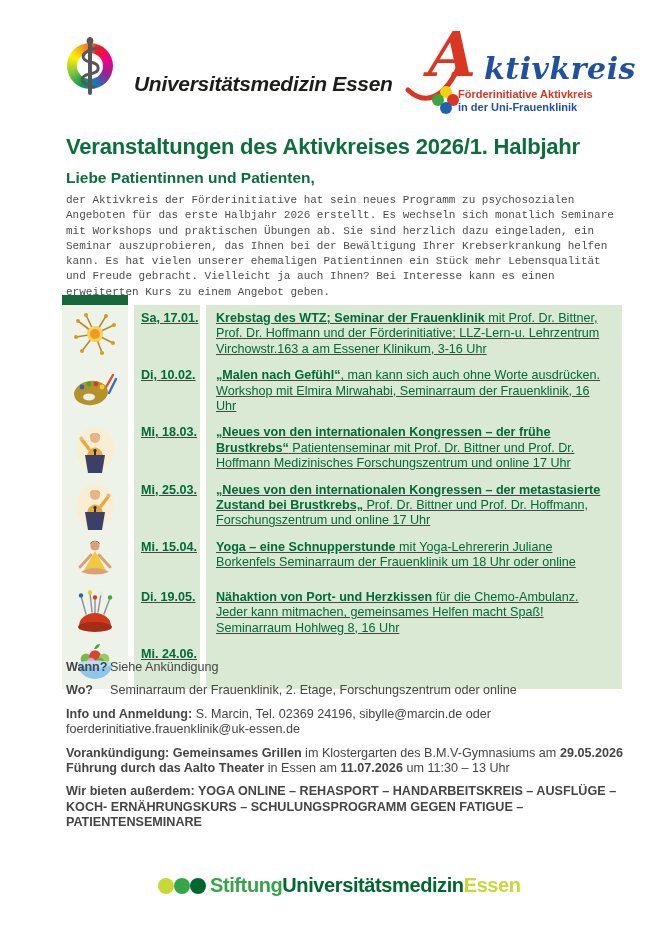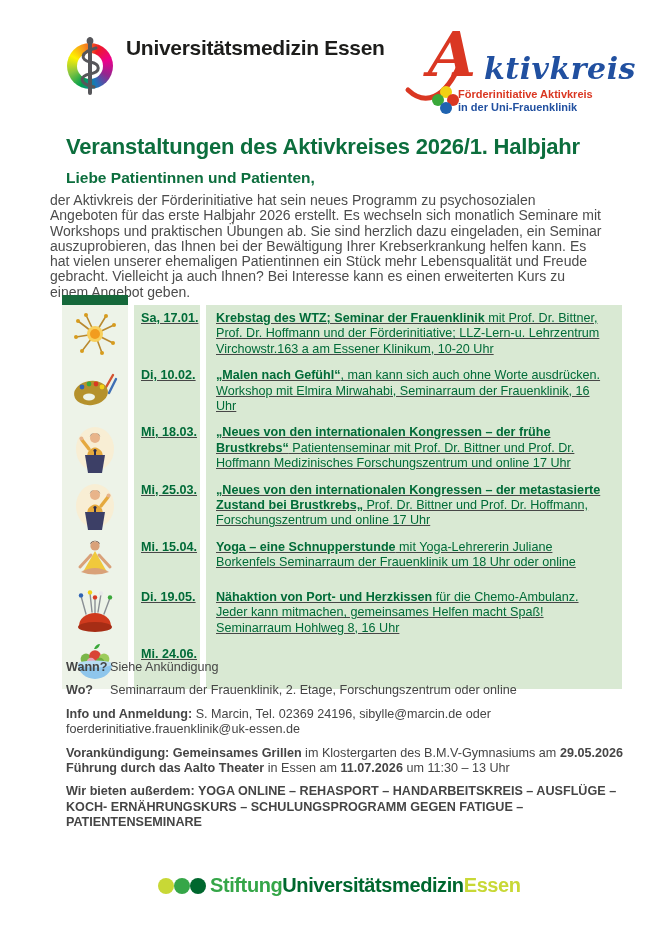--- a/index.html
+++ b/index.html
@@ -1,21 +1,21 @@
 <!DOCTYPE html>
 <html><head>
 <meta charset="utf-8">
 <style>
   html,body { margin:0; padding:0; }
   body {
     width:671px; height:943px; position:relative; background:#ffffff;
     font-family:"Liberation Sans", sans-serif; color:#474747; overflow:hidden;
   }
   
-  .ume { position:absolute; left:64px; top:36px; display:flex; align-items:flex-start; gap:10px; }
+  .ume { position:absolute; left:64px; top:36px; display:flex; align-items:flex-end; gap:18px;font-style:italic; }
   .ume-mark { position:relative; width:52px; height:60px; flex:0 0 auto; }
   .ume-ring { position:absolute; left:3px; top:7px; width:46px; height:46px; border-radius:50%;
     background:conic-gradient(from 205deg,#009f4d,#8cc63f 13%,#fff200 26%,#f7941d 38%,#ed1c24 50%,#ec008c 63%,#92278f 76%,#1b75bb 88%,#009f4d); }
   .ume-ring::after { content:""; position:absolute; left:10px; top:10px; width:26px; height:26px;
     border-radius:50%; background:#ffffff; }
   .ume-snake { position:absolute; left:0; top:0; }
   .ume-text { font-size:21px; font-weight:bold; color:#1d1d1b; letter-spacing:-0.3px; }
   .aktiv { position:absolute; left:404px; top:30px; width:218px; height:90px; }
   .aktiv-swoosh { position:absolute; left:0; top:0; }
   .aktiv-a { position:absolute; left:24px; top:-6px; font-family:"DejaVu Serif",serif; font-style:italic;
@@ -28,21 +28,21 @@
   .cl-g { left:0;    top:8px; background:#3aa83a; }
   .cl-r { left:15px; top:8px; background:#da3722; }
   .cl-b { left:8px;  top:16px;background:#1f63b0; }
   .aktiv-sub { position:absolute; left:54px; top:58px; line-height:12.5px; font-size:11px; font-weight:bold; white-space:nowrap; }
   .aktiv-sub .red  { color:#da3722; display:block; }
   .aktiv-sub .blue { color:#2150a0; display:block; }
   
   .page-title { position:absolute; left:66px; top:134px; width:560px; margin:0;
     font-size:22px; font-weight:bold; color:#0c6e3d; letter-spacing:-0.2px; }
   .salutation { position:absolute; left:66px; top:169px; font-size:15.5px; font-weight:bold; color:#0c6e3d; }
-  .intro { position:absolute; left:50px; top:193px; width:556px; font-size:14px; line-height:15.3px; color:#4c4c4c; }
+  .intro { position:absolute; left:66px; top:193px; width:556px; font-size:11px; line-height:15.3px; color:#4c4c4c;font-family:Liberation Mono, monospace; }
   
   .events { position:absolute; left:62px; top:295px; width:560px; }
   .events .topbar { position:absolute; left:0; top:0; width:66px; height:10px; background:#15683a; }
   .colbg { position:absolute; top:10px; bottom:0; }
   .colbg.icons { left:0;   width:66px;  background:#edf3e8; }
   .colbg.dates { left:72px; width:66px; background:#d9e9d3; }
   .colbg.descs { left:144px; width:416px; background:#d9e9d3; }
   .rows { position:relative; padding-top:10px;text-decoration:underline; }
   .row { display:grid; grid-template-columns:66px 6px 66px 6px 416px; }
   .icon-cell { display:flex; align-items:center; justify-content:center; padding:2px 0; }
@@ -131,21 +131,21 @@
             <circle cx="10" cy="40" r="2"></circle>
               <circle cx="4" cy="26" r="2"></circle>
           </g>
           <circle cx="23" cy="23" r="8" fill="#f8d05c"></circle>
           <circle cx="23" cy="23" r="5" fill="#f29c1f"></circle>
         </svg>
       </div>
         <div></div>
       <div class="date-cell">Sa, 17.01.</div>
         <div></div>
-      <div class="desc-cell"><b>Krebstag des WTZ; Seminar der Frauenklinik</b><span> mit Prof. Dr. Bittner, Prof. Dr. Hoffmann und der Förderinitiative; LLZ-Lern-u. Lehrzentrum Virchowstr.163 a am Essener Klinikum, 10-20 Uhr</span></div>
+      <div class="desc-cell"><b>Krebstag des WTZ; Seminar der Frauenklinik</b><span> mit Prof. Dr. Bittner, Prof. Dr. Hoffmann und der Förderinitiative; LLZ-Lern-u. Lehrzentrum Virchowstr.163 a am Essener Klinikum, 3-16 Uhr</span></div>
     </div>
 
     <div class="row">
       <div class="icon-cell">
         <svg width="46" height="40" viewBox="0 0 46 40">
           <g stroke-linecap="round">
             <line x1="33" y1="18" x2="41" y2="4" stroke="#d45331" stroke-width="2.4"></line>
             <line x1="37" y1="22" x2="44" y2="8" stroke="#3f6fb4" stroke-width="2.4"></line>
           </g>
           <ellipse cx="19" cy="22" rx="17" ry="12" fill="#b5912c" transform="rotate(-8 19 22)"></ellipse>

